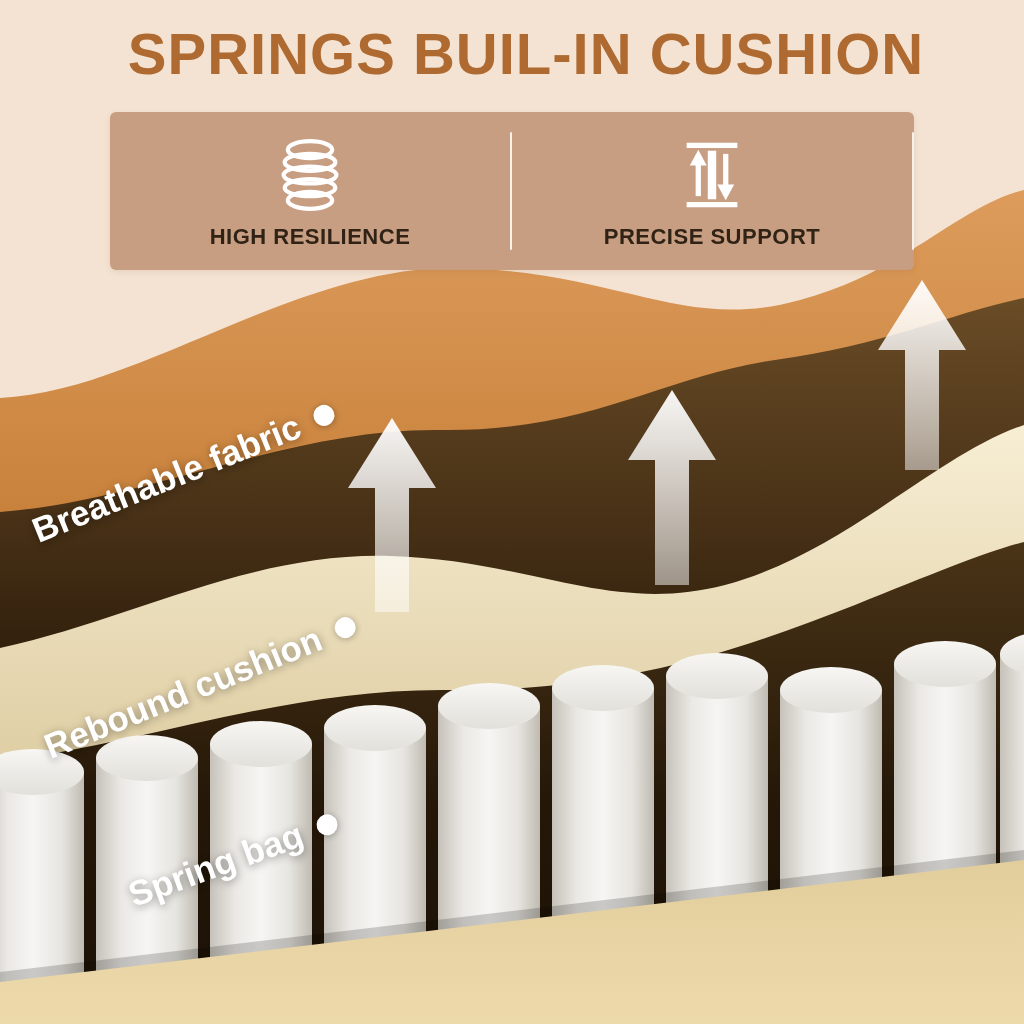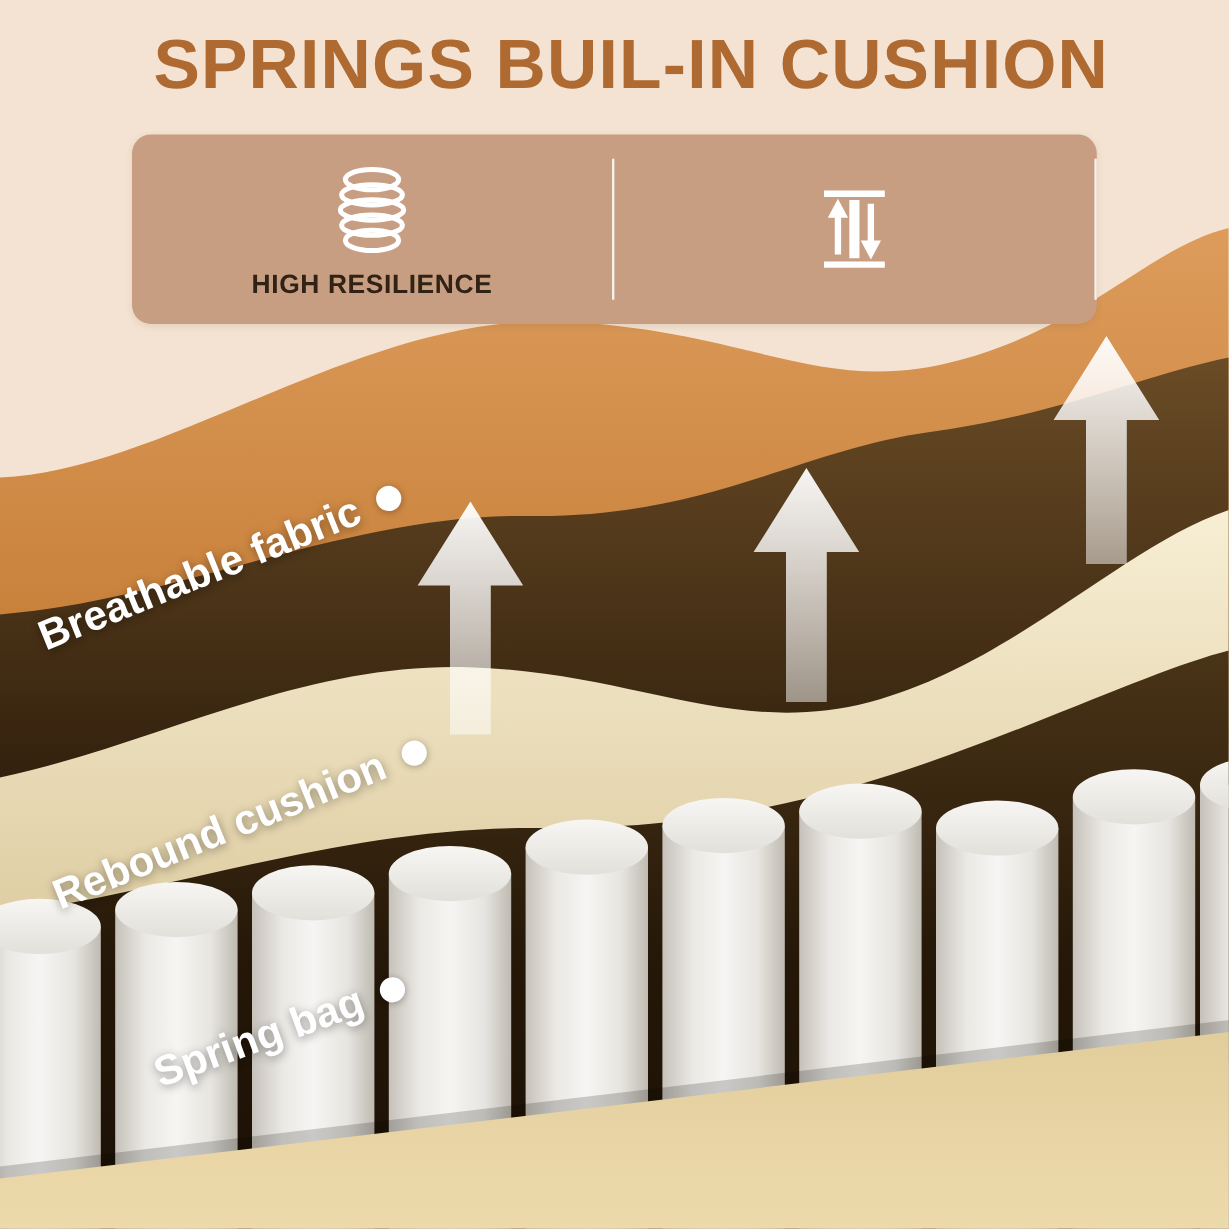--- a/index.html
+++ b/index.html
@@ -2,21 +2,21 @@
 <html><head>
 <meta charset="utf-8">
 <style>
   html,body{margin:0;padding:0;}
   body{background:#f4e3d3;font-family:"Liberation Sans",sans-serif;}
   .stage{position:relative;width:1024px;height:1024px;overflow:hidden;background:#f4e3d3;padding-left:28px;}
   svg.layers{position:absolute;top:0;left:0;z-index:1;}
   .title{position:absolute;top:20px;left:0;width:100%;margin:0;text-align:center;
          font-size:58px;font-weight:800;letter-spacing:1px;color:#ae6a30;z-index:5;}
   .banner{position:absolute;left:110px;top:112px;width:804px;height:158px;background:#c89e83;
-          border-radius:16px;display:flex;align-items:center;z-index:5;
+          border-radius:6px;display:flex;align-items:center;z-index:5;
           box-shadow:0 2px 6px rgba(120,80,50,0.12);}
   .feature{flex:1;display:flex;flex-direction:column;align-items:center;gap:7px;}
   .ficon{height:84px;display:flex;align-items:center;justify-content:center;}
   .flabel{font-size:22px;font-weight:700;color:#302214;letter-spacing:0.5px;}
   .divider{width:2px;height:118px;background:rgba(255,255,255,0.85);border-radius:1px;}
   .callout{position:absolute;z-index:6;display:flex;align-items:center;gap:16px;
            transform-origin:left center;color:#fff;font-weight:700;font-size:35px;
            text-shadow:0 2px 8px rgba(0,0,0,0.38);white-space:nowrap;}
   .cdot{width:21px;height:21px;border-radius:50%;background:#fff;flex:0 0 auto;
         box-shadow:0 1px 6px rgba(0,0,0,0.3);}
@@ -154,20 +154,21 @@
             <line x1="12" y1="8" x2="60" y2="8"></line>
             <line x1="12" y1="64" x2="60" y2="64"></line>
             <line x1="36" y1="13" x2="36" y2="59" stroke-width="8"></line>
             <line x1="23" y1="24" x2="23" y2="56"></line>
             <line x1="49" y1="16" x2="49" y2="48"></line>
           </g>
           <polygon points="23,12 15,27 31,27" fill="#ffffff"></polygon>
           <polygon points="49,60 41,45 57,45" fill="#ffffff"></polygon>
         </svg>
       </div>
+      <div class="flabel">PRECISE SUPPORT</div>
     </div>
 
     <div class="divider"></div>
 
   </div>
 
   <div class="callout" style="left:34px;top:512px;transform:rotate(-22deg);">
     <span>Breathable fabric</span>
     <span class="cdot"></span>
   </div>

